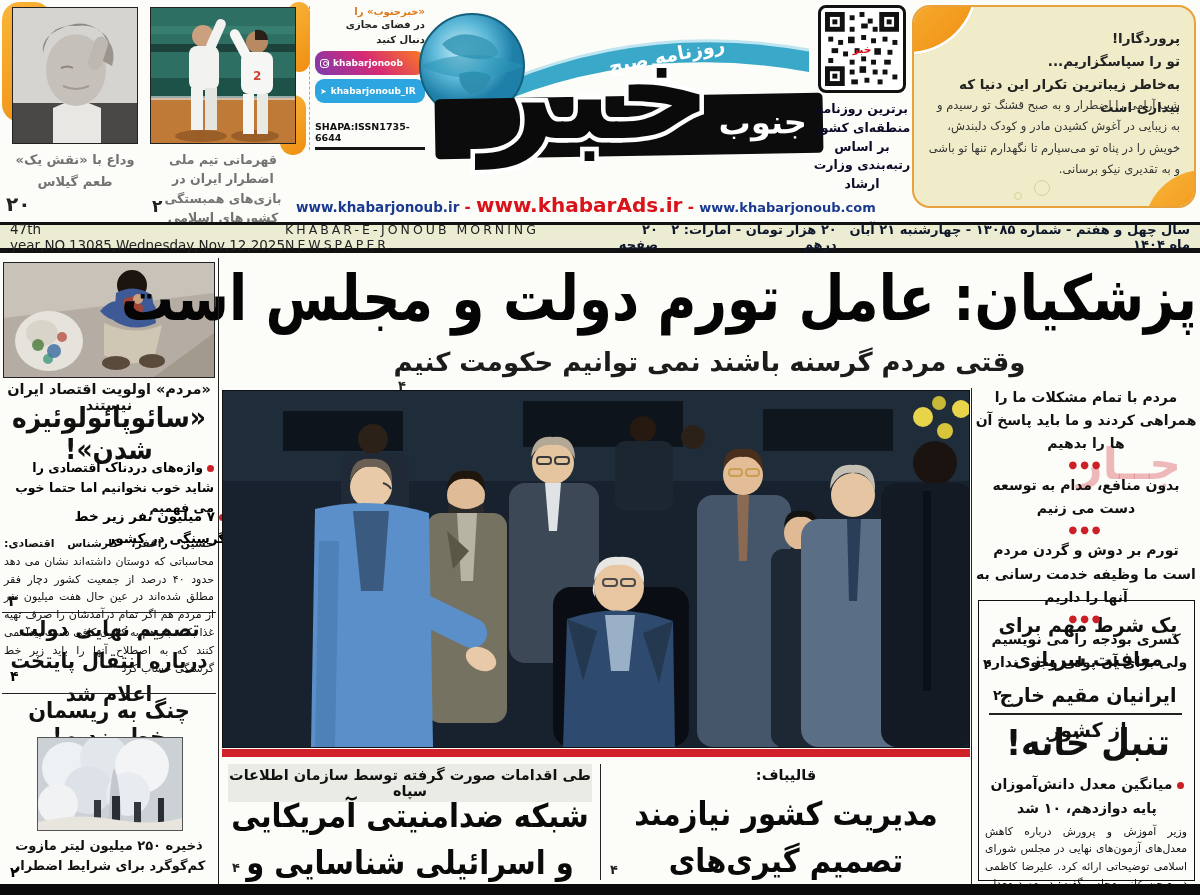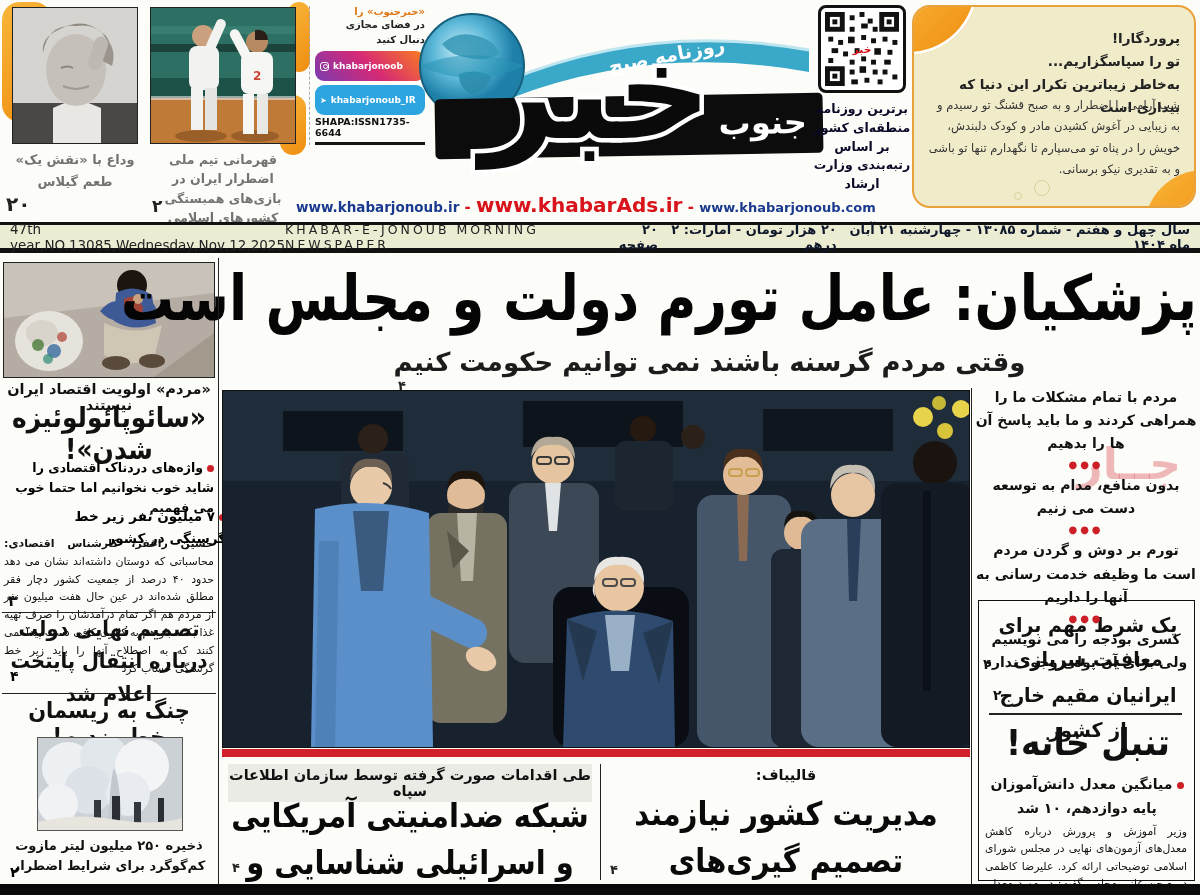--- a/index.html
+++ b/index.html
@@ -11,27 +11,27 @@
 
   
   .photo-card { position:absolute; border:1px solid #222; overflow:hidden; background:#ddd; }
   .corner-orange { position:absolute; background:linear-gradient(135deg,#f9b63a,#ef8d10); border-radius:18px; z-index:0; }
   .photo-caption { position:absolute; font-weight:bold; font-size:13px; line-height:1.55; color:#737373; text-align:center; }
   .pagenum-big { position:absolute; font-weight:bold; font-size:20px; color:#222; }
 
   .social-block { position:absolute; left:309px; top:6px; width:116px; border-left:1px dashed #aaa; padding-left:5px; text-align:right; direction:rtl; }
   .social-line1 { color:#e07818; font-weight:bold; font-size:10px; }
   .social-line { color:#222; font-weight:bold; font-size:10px; line-height:1.5; }
-  .pill { display:flex; align-items:center; gap:4px; direction:ltr; border-radius:9px; height:30px; margin-top:4px; padding:12px 5px; color:#fff; font-size:9px; font-weight:bold; }
+  .pill { display:flex; align-items:center; gap:4px; direction:ltr; border-radius:9px; height:24px; margin-top:4px; padding:12px 5px; color:#fff; font-size:9px; font-weight:bold; }
   .pill.insta { background:linear-gradient(45deg,#7a3bb0,#d62976,#fa7e1e); }
   .pill.tel { background:#2ca5e0; }
   .insta-glyph { width:9px; height:9px; border:1.4px solid #fff; border-radius:3px; position:relative; flex:0 0 auto; }
   .insta-glyph::after { content:""; position:absolute; left:1.5px; top:1.5px; width:3px; height:3px; border:1px solid #fff; border-radius:50%; }
   .tel-glyph { font-size:8px; }
-  .shapa { font-weight:bold; font-size:9.5px; color:#111; direction:ltr; text-align:left; margin-top:1px; border-bottom:3px solid #151515; padding-bottom:4px; }
+  .shapa { font-weight:bold; font-size:9.5px; color:#111; direction:ltr; text-align:left; margin-top:18px; border-bottom:3px solid #151515; padding-bottom:4px; }
 
   .logo-wrap { position:absolute; left:413px; top:4px; width:412px; height:186px; }
   .logo-band { position:absolute; left:22px; top:92px; width:388px; height:60px; background:#0c0c0c; border-radius:5px; transform:rotate(-1deg); }
   .logo-jonoob { position:absolute; right:16px; top:10px; color:#fff; font-weight:bold; font-size:32px; direction:rtl; }
   .logo-khabar-svg { position:absolute; left:18px; top:-14px; width:330px; height:200px; }
   .urls-bar { position:absolute; left:296px; top:193px; width:530px; text-align:center; direction:ltr; white-space:nowrap; }
   .url-a { color:#1a3a8f; font-weight:bold; font-size:13.5px; }
   .url-b { color:#d8131b; font-weight:bold; font-size:20px; }
   .url-c { color:#1a3a8f; font-weight:bold; font-size:13px; }
   .url-sep { color:#d8131b; font-weight:bold; font-size:15px; }

